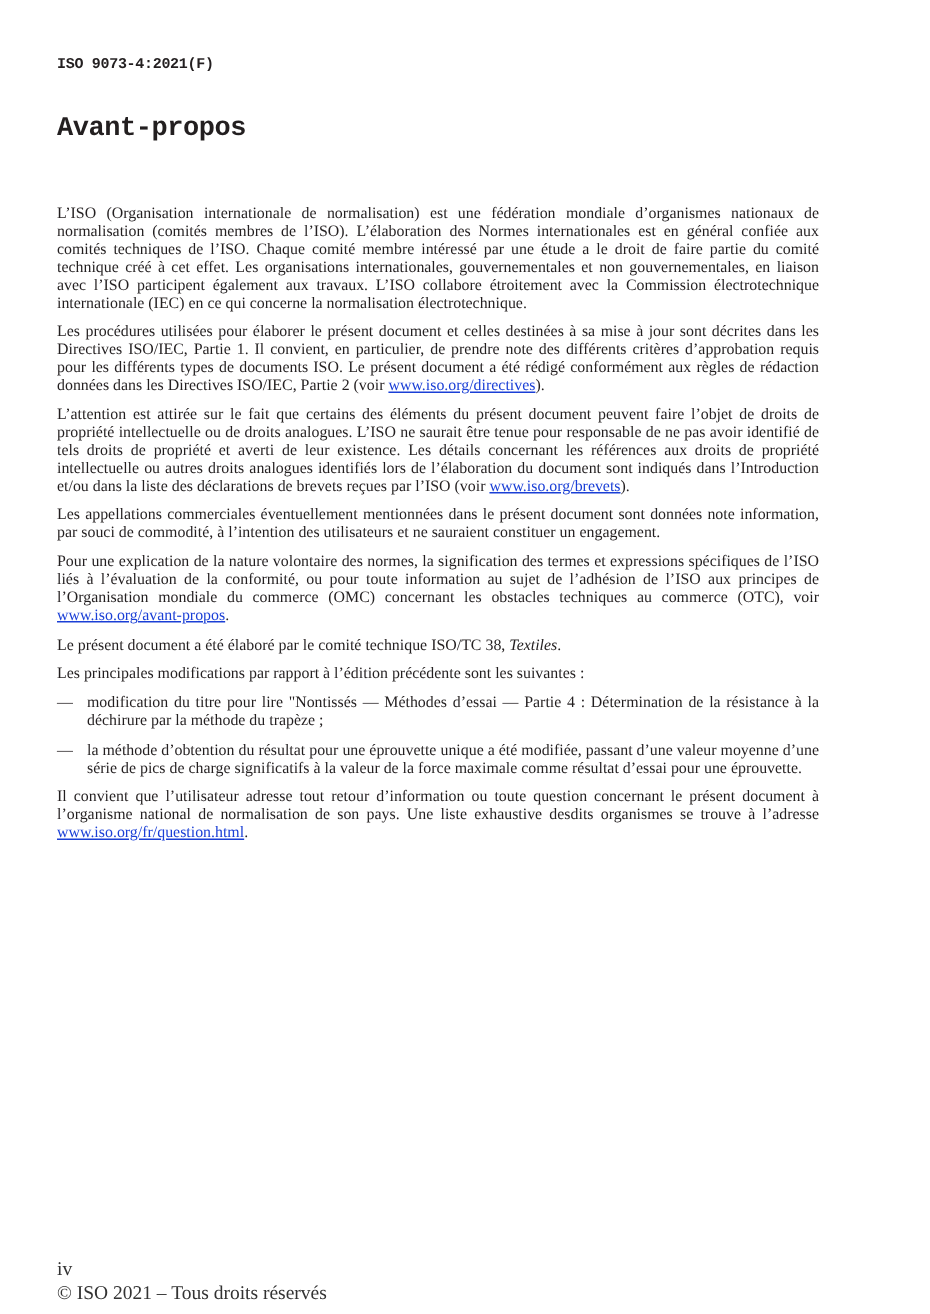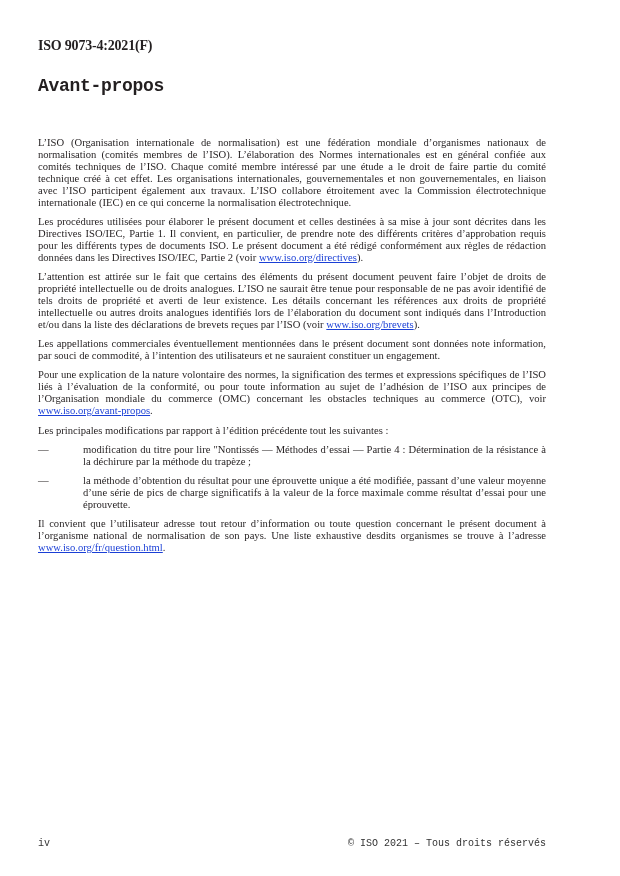--- a/index.html
+++ b/index.html
@@ -3,56 +3,57 @@
 <meta charset="utf-8">
 <style>
   html, body { margin: 0; padding: 0; background: #ffffff; }
   body {
     width: 620px; height: 876px; position: relative; overflow: hidden;
     font-family: "DejaVu Serif", "Liberation Serif", serif;
     color: #231f20;
   }
   .doc-id {
     position: absolute; left: 38px; top: 38px;
-    font-family: Liberation Serif, serif; font-weight: bold; font-size: 14px;
+    font-family: Liberation Mono, monospace; font-weight: bold; font-size: 10px;
     letter-spacing: -0.2px;
   }
   .title {
     position: absolute; left: 38px; top: 76px;
     font-family: Liberation Mono, monospace; font-weight: bold; font-size: 18px;
     letter-spacing: -0.3px;
   }
   .body {
     position: absolute; left: 38px; top: 137px; width: 508px;
     font-family: "Liberation Serif", serif; font-size: 10.6px; line-height: 11.9px;
   }
   .body p { margin: 0 0 7.5px 0; text-align: justify; }
   .body a { color: #1a3fd6; text-decoration: underline; }
   .list-item { display: flex; margin: 0 0 7.5px 0; }
   .list-item .dash { width: 20px; flex: 0 0 20px; }
-  .list-item .text { flex: 1; text-align: justify; margin-left: 25px; }
+  .list-item .text { flex: 1; text-align: justify; }
   .footer {
     position: absolute; top: 838px; left: 38px; width: 508px;
     display: flex; justify-content: space-between;
-    font-family: Liberation Mono, monospace; font-size: 10px; color: #333;
+    font-family: Liberation Serif, serif; font-size: 13px; color: #333; flex-direction: column;
   }
 </style>
 </head>
 <body>
 
 <div class="doc-id">ISO 9073-4:2021(F)</div>
 <div class="title">Avant-propos</div>
 
 <div class="body">
   <p>L’ISO (Organisation internationale de normalisation) est une fédération mondiale d’organismes nationaux de normalisation (comités membres de l’ISO). L’élaboration des Normes internationales est en général confiée aux comités techniques de l’ISO. Chaque comité membre intéressé par une étude a le droit de faire partie du comité technique créé à cet effet. Les organisations internationales, gouvernementales et non gouvernementales, en liaison avec l’ISO participent également aux travaux. L’ISO collabore étroitement avec la Commission électrotechnique internationale (IEC) en ce qui concerne la normalisation électrotechnique.</p>
   <p><span>Les procédures utilisées pour élaborer le présent document et celles destinées à sa mise à jour sont décrites dans les Directives ISO/IEC, Partie 1. Il convient, en particulier, de prendre note des différents critères d’approbation requis pour les différents types de documents ISO. Le présent document a été rédigé conformément aux règles de rédaction données dans les Directives ISO/IEC, Partie 2 (voir </span><a>www.iso.org/directives</a><span>).</span></p>
   <p><span>L’attention est attirée sur le fait que certains des éléments du présent document peuvent faire l’objet de droits de propriété intellectuelle ou de droits analogues. L’ISO ne saurait être tenue pour responsable de ne pas avoir identifié de tels droits de propriété et averti de leur existence. Les détails concernant les références aux droits de propriété intellectuelle ou autres droits analogues identifiés lors de l’élaboration du document sont indiqués dans l’Introduction et/ou dans la liste des déclarations de brevets reçues par l’ISO (voir </span><a>www.iso.org/brevets</a><span>).</span></p>
   <p>Les appellations commerciales éventuellement mentionnées dans le présent document sont données note information, par souci de commodité, à l’intention des utilisateurs et ne sauraient constituer un engagement.</p>
   <p><span>Pour une explication de la nature volontaire des normes, la signification des termes et expressions spécifiques de l’ISO liés à l’évaluation de la conformité, ou pour toute information au sujet de l’adhésion de l’ISO aux principes de l’Organisation mondiale du commerce (OMC) concernant les obstacles techniques au commerce (OTC), voir </span><a>www.iso.org/avant-propos</a><span>.</span></p>
-  <p>Les principales modifications par rapport à l’édition précédente tout les suivantes :</p>
+  <p><span>Le présent document a été élaboré par le comité technique ISO/TC 38, </span><i>Textiles</i><span>.</span></p>
+  <p>Les principales modifications par rapport à l’édition précédente sont les suivantes :</p>
   <div class="list-item">
     <span class="dash">—</span>
     <span class="text">modification du titre pour lire "Nontissés — Méthodes d’essai — Partie 4 : Détermination de la résistance à la déchirure par la méthode du trapèze ;</span>
   </div>
   <div class="list-item">
     <span class="dash">—</span>
     <span class="text">la méthode d’obtention du résultat pour une éprouvette unique a été modifiée, passant d’une valeur moyenne d’une série de pics de charge significatifs à la valeur de la force maximale comme résultat d’essai pour une éprouvette.</span>
   </div>
   <p><span>Il convient que l’utilisateur adresse tout retour d’information ou toute question concernant le présent document à l’organisme national de normalisation de son pays. Une liste exhaustive desdits organismes se trouve à l’adresse </span><a>www.iso.org/fr/question.html</a><span>.</span></p>
 </div>

